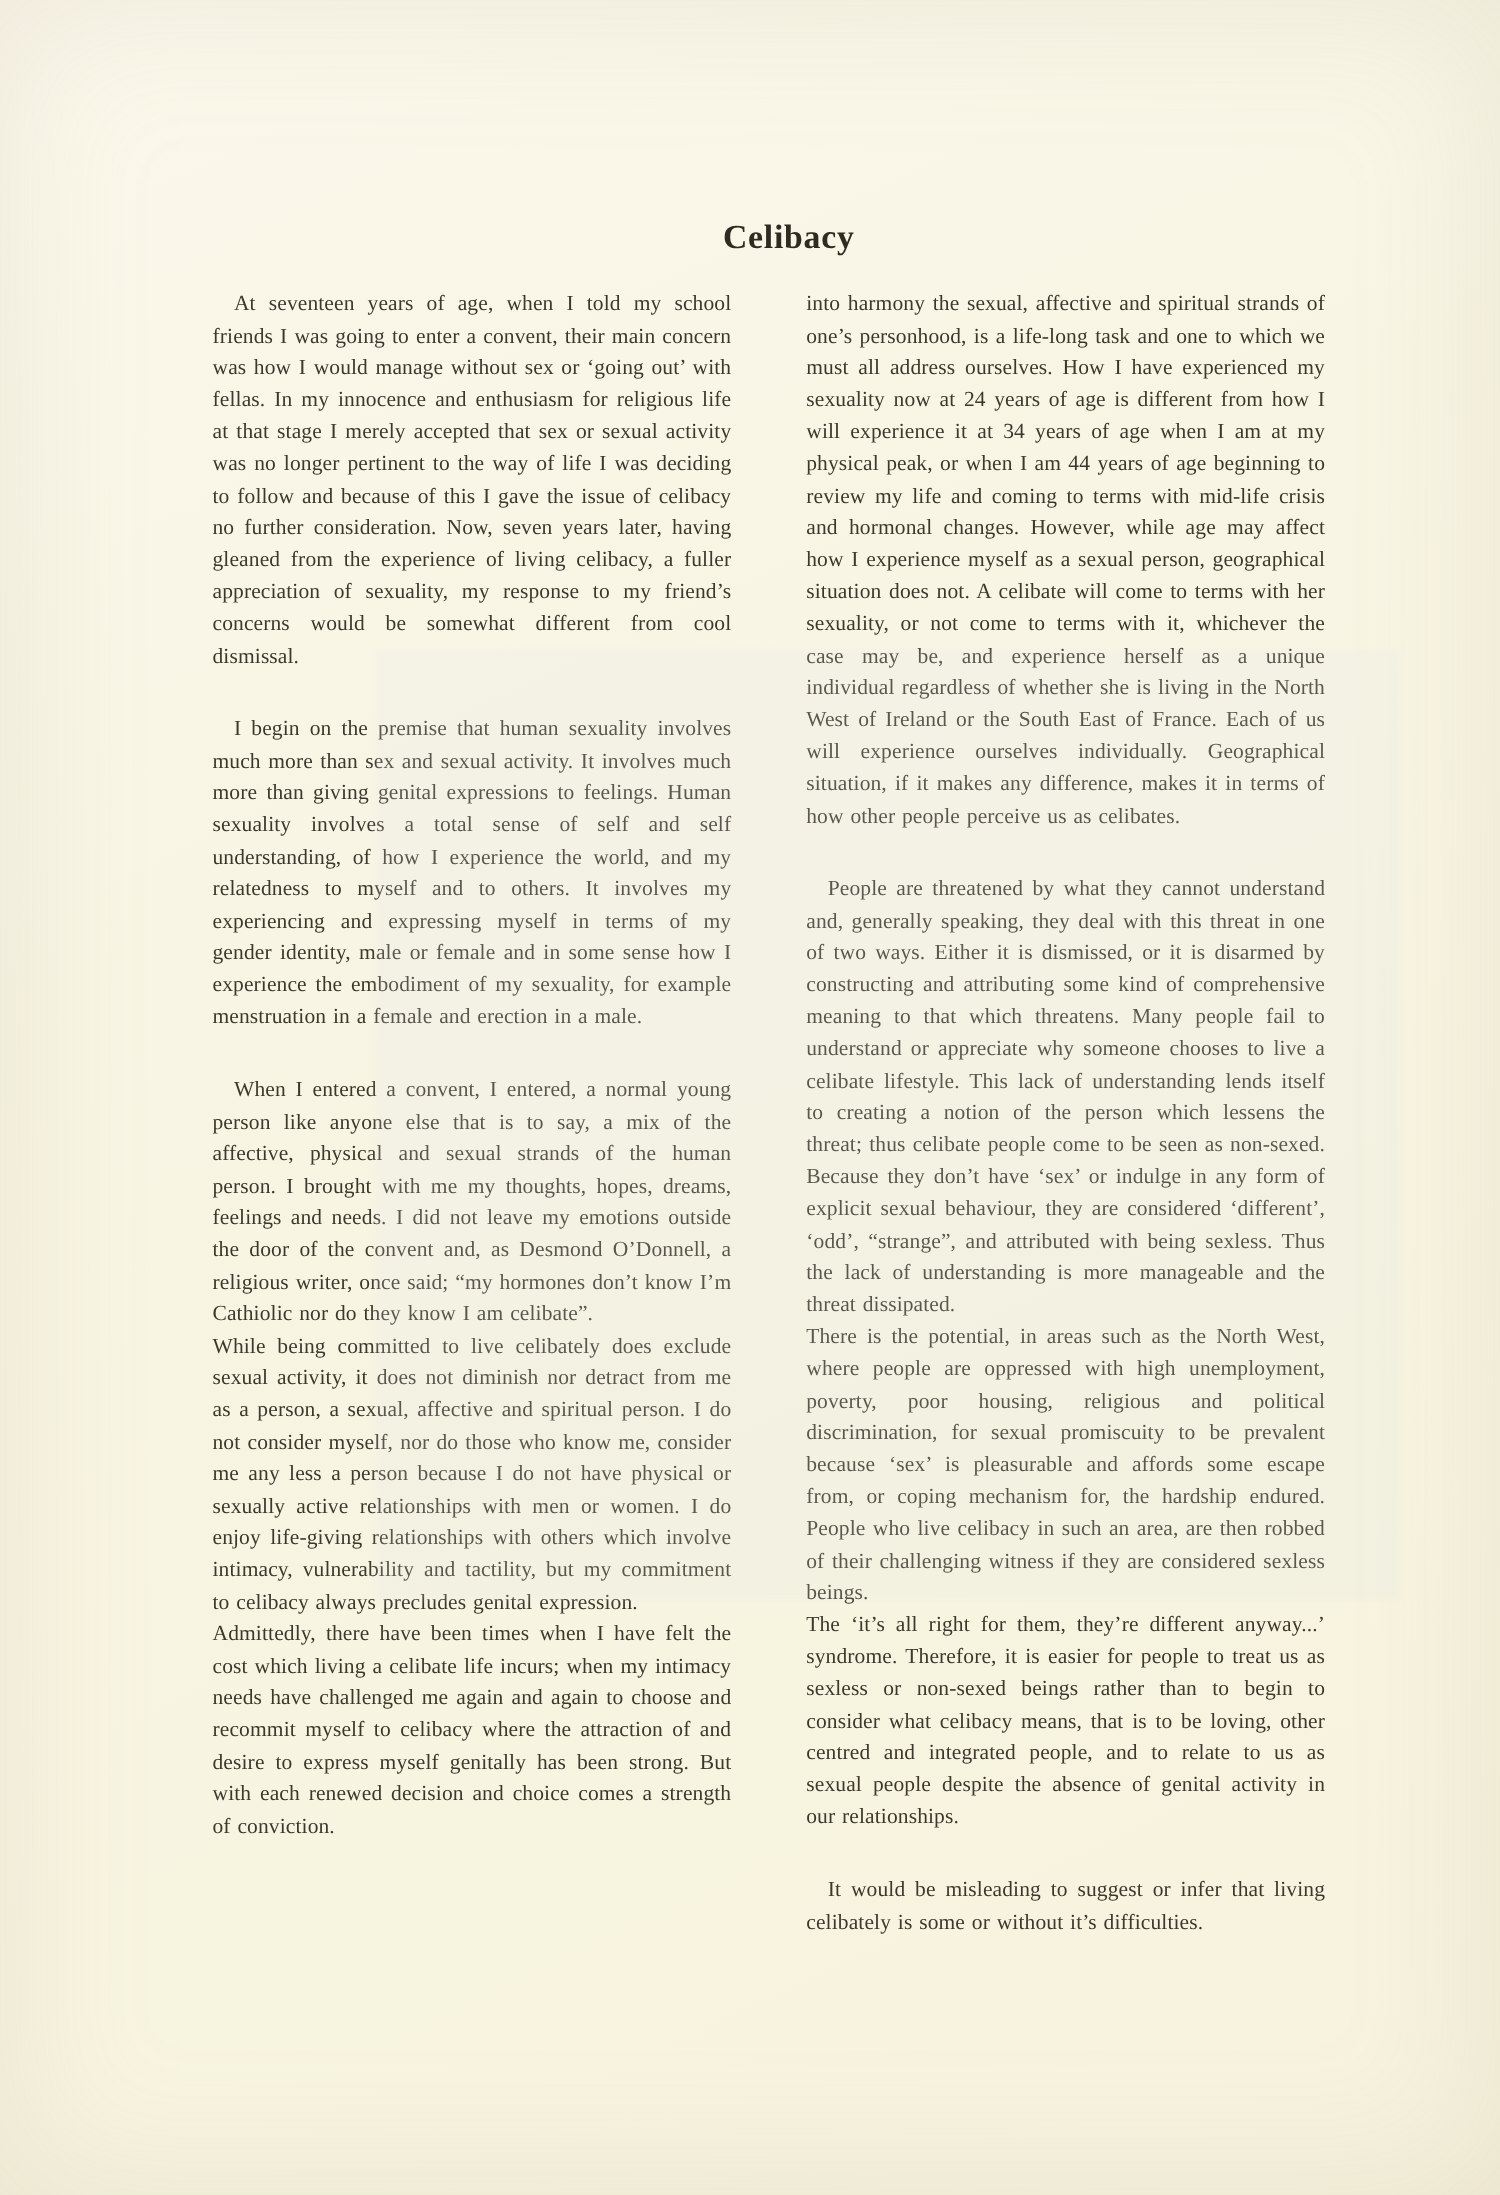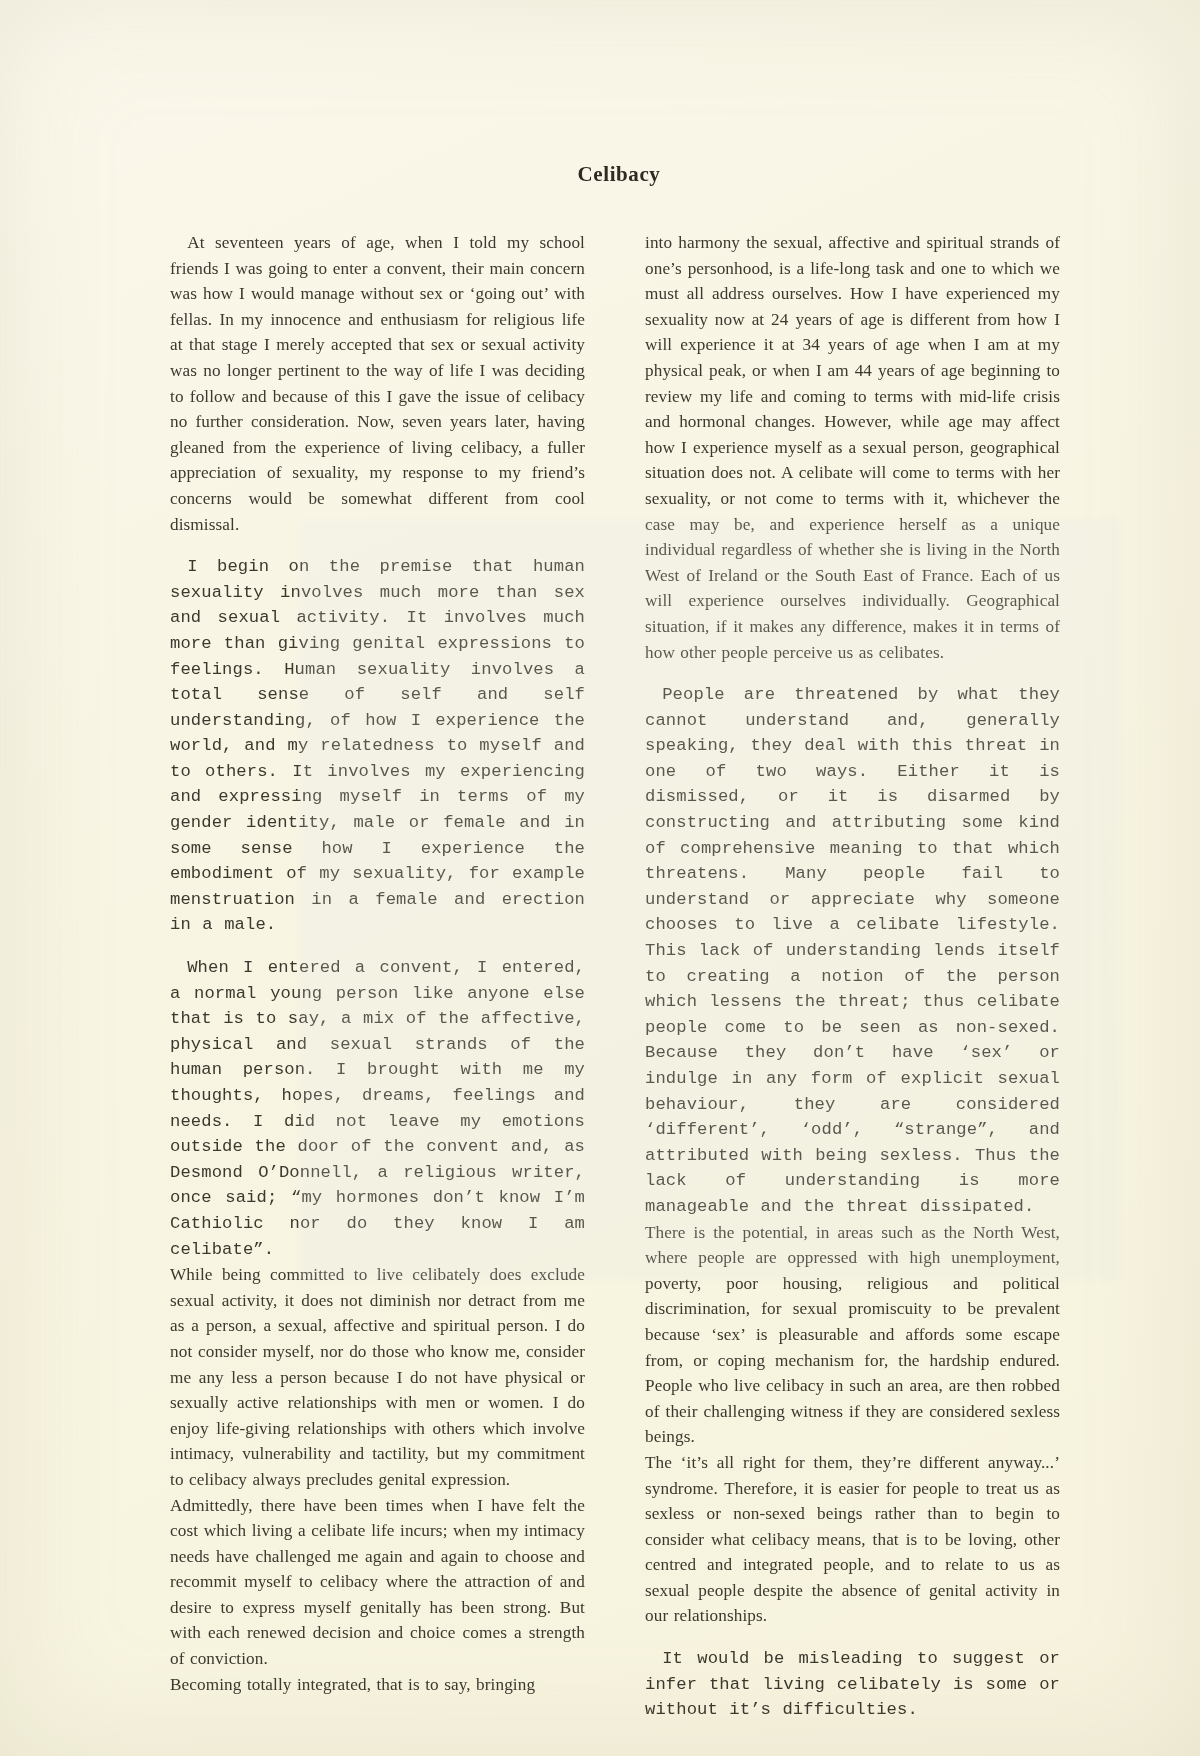--- a/index.html
+++ b/index.html
@@ -48,60 +48,59 @@
   }
   .masthead {
     position: absolute; right: 37px; top: 56px;
     font-size: 18px; font-weight: bold; color: #353127;
     letter-spacing: 0.8px;
   }
 
   
   .title {
     position: absolute; left: 170px; width: 890px; top: 158px;
-    margin: 4px;
+    margin: 16px;
     text-align: center;
-    font-size: 21px; font-weight: bold; color: #2f2b22;
+    font-size: 27px; font-weight: bold; color: #2f2b22;
     letter-spacing: 0.6px;
   }
 
   
   .columns {
     position: absolute; left: 170px; right: 140px; top: 230px;
     display: flex; gap: 60px;
   }
   .col { flex: 1 1 0; min-width: 0; }
   .col p {
     margin: 0;
     font-size: 17.2px;
     line-height: 25.6px;
     text-align: justify;
     word-spacing: 0.06em;
     letter-spacing: 0.1px;
     color: #3d382e;
   }
   .col p.indent { text-indent: 1em; }
-  .col p.gap { margin-top: 17px; font-family: Liberation Mono, monospace; }
+  .col p.gap { margin-top: 33px; }
 </style>
 </head>
 <body>
 
 <div class="page">
 
 
   <h1 class="title">Celibacy</h1>
 
   <main class="columns">
     <div class="col">
       <p class="indent">At seventeen years of age, when I told my school friends I was going to enter a convent, their main concern was how I would manage without sex or ‘going out’ with fellas. In my innocence and enthusiasm for religious life at that stage I merely accepted that sex or sexual activity was no longer pertinent to the way of life I was deciding to follow and because of this I gave the issue of celibacy no further consideration. Now, seven years later, having gleaned from the experience of living celibacy, a fuller appreciation of sexuality, my response to my friend’s concerns would be somewhat different from cool dismissal.</p>
       <p class="indent gap">I begin on the premise that human sexuality involves much more than sex and sexual activity. It involves much more than giving genital expressions to feelings. Human sexuality involves a total sense of self and self understanding, of how I experience the world, and my relatedness to myself and to others. It involves my experiencing and expressing myself in terms of my gender identity, male or female and in some sense how I experience the embodiment of my sexuality, for example menstruation in a female and erection in a male.</p>
       <p class="indent gap">When I entered a convent, I entered, a normal young person like anyone else that is to say, a mix of the affective, physical and sexual strands of the human person. I brought with me my thoughts, hopes, dreams, feelings and needs. I did not leave my emotions outside the door of the convent and, as Desmond O’Donnell, a religious writer, once said; “my hormones don’t know I’m Cathiolic nor do they know I am celibate”.</p>
       <p>While being committed to live celibately does exclude sexual activity, it does not diminish nor detract from me as a person, a sexual, affective and spiritual person. I do not consider myself, nor do those who know me, consider me any less a person because I do not have physical or sexually active relationships with men or women. I do enjoy life-giving relationships with others which involve intimacy, vulnerability and tactility, but my commitment to celibacy always precludes genital expression.</p>
       <p>Admittedly, there have been times when I have felt the cost which living a celibate life incurs; when my intimacy needs have challenged me again and again to choose and recommit myself to celibacy where the attraction of and desire to express myself genitally has been strong. But with each renewed decision and choice comes a strength of conviction.</p>
-      <p>Becoming totally integrated, that is to say, bringing</p>
     </div>
     <div class="col">
       <p>into harmony the sexual, affective and spiritual strands of one’s personhood, is a life-long task and one to which we must all address ourselves. How I have experienced my sexuality now at 24 years of age is different from how I will experience it at 34 years of age when I am at my physical peak, or when I am 44 years of age beginning to review my life and coming to terms with mid-life crisis and hormonal changes. However, while age may affect how I experience myself as a sexual person, geographical situation does not. A celibate will come to terms with her sexuality, or not come to terms with it, whichever the case may be, and experience herself as a unique individual regardless of whether she is living in the North West of Ireland or the South East of France. Each of us will experience ourselves individually. Geographical situation, if it makes any difference, makes it in terms of how other people perceive us as celibates.</p>
       <p class="indent gap">People are threatened by what they cannot understand and, generally speaking, they deal with this threat in one of two ways. Either it is dismissed, or it is disarmed by constructing and attributing some kind of comprehensive meaning to that which threatens. Many people fail to understand or appreciate why someone chooses to live a celibate lifestyle. This lack of understanding lends itself to creating a notion of the person which lessens the threat; thus celibate people come to be seen as non-sexed. Because they don’t have ‘sex’ or indulge in any form of explicit sexual behaviour, they are considered ‘different’, ‘odd’, “strange”, and attributed with being sexless. Thus the lack of understanding is more manageable and the threat dissipated.</p>
       <p>There is the potential, in areas such as the North West, where people are oppressed with high unemployment, poverty, poor housing, religious and political discrimination, for sexual promiscuity to be prevalent because ‘sex’ is pleasurable and affords some escape from, or coping mechanism for, the hardship endured. People who live celibacy in such an area, are then robbed of their challenging witness if they are considered sexless beings.</p>
       <p>The ‘it’s all right for them, they’re different anyway...’ syndrome. Therefore, it is easier for people to treat us as sexless or non-sexed beings rather than to begin to consider what celibacy means, that is to be loving, other centred and integrated people, and to relate to us as sexual people despite the absence of genital activity in our relationships.</p>
       <p class="indent gap">It would be misleading to suggest or infer that living celibately is some or without it’s difficulties.</p>
     </div>
   </main>
 

